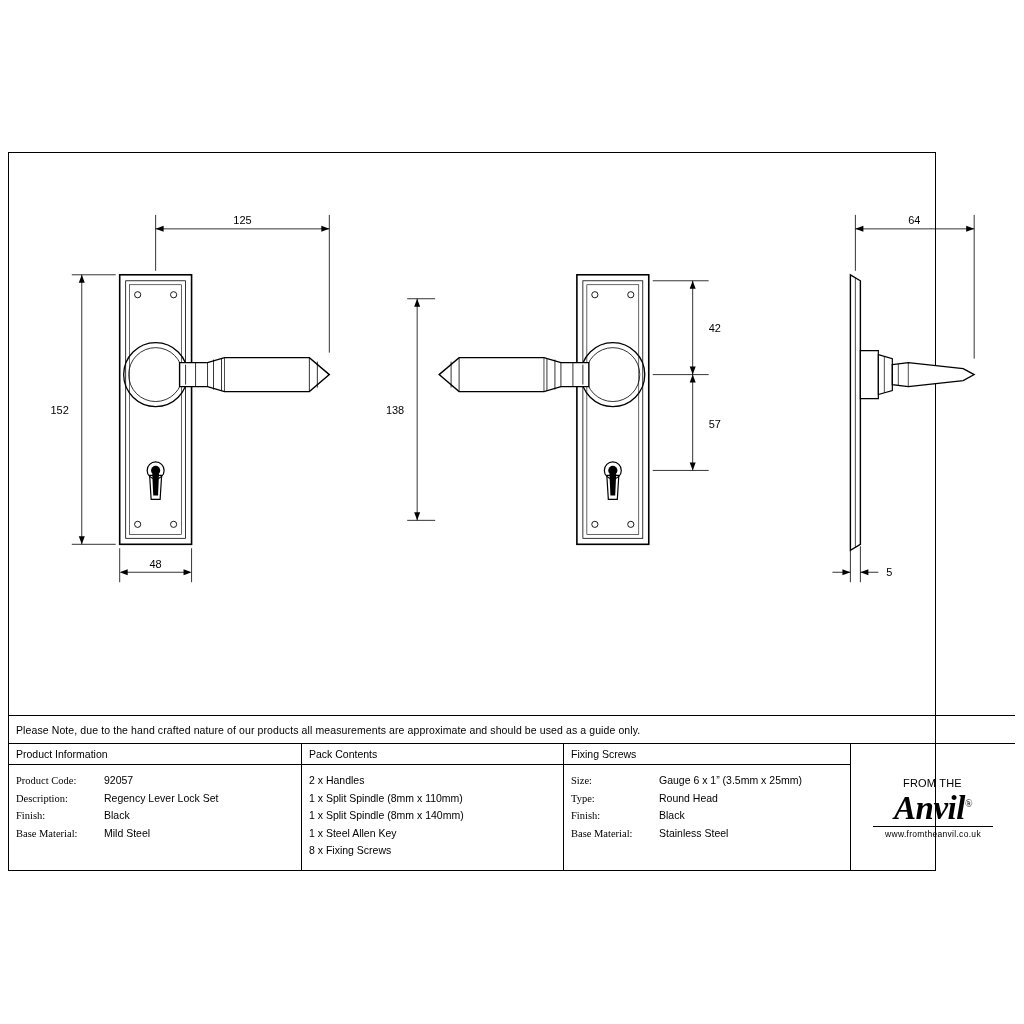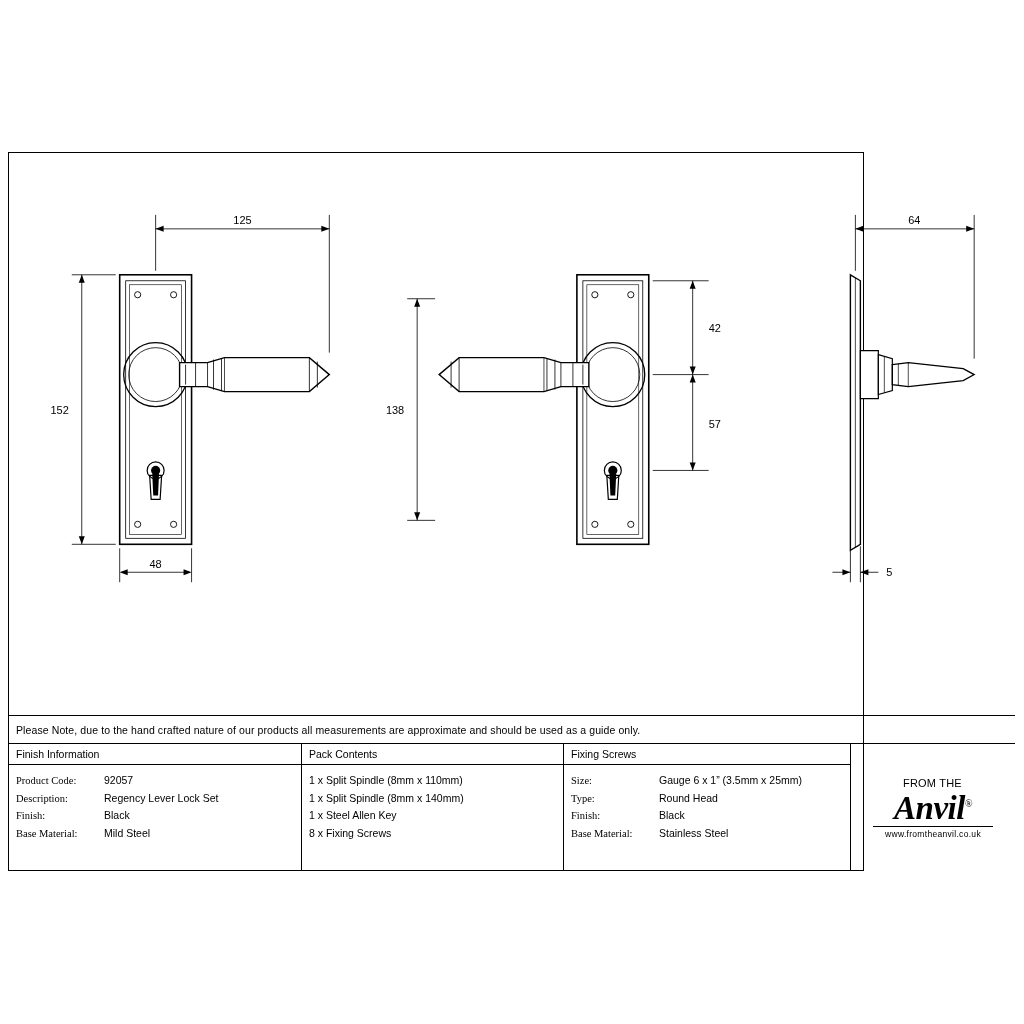--- a/index.html
+++ b/index.html
@@ -12,21 +12,21 @@
     height: 1024px;
     font-family: "Liberation Sans", sans-serif;
     color: #000000;
     position: relative;
     overflow: hidden;
   }
   #sheet {
     position: absolute;
     left: 8px;
     top: 152px;
-    width: 856px;
+    width: 928px;
     height: 719px;
     border: 1px solid #000;
     box-sizing: border-box;
   }
   #drawing-area {
     position: absolute;
     left: 0; top: 0;
     width: 1006px;
     height: 563px;
     box-sizing: border-box;
@@ -288,21 +288,21 @@
     </svg>
   </div>
 
   <div class="note-row">
     <span class="note-text">Please Note, due to the hand crafted nature of our products all measurements are approximate and should be used as a guide only.</span>
   </div>
 
   <div class="info-row">
 
     <div class="col col-product">
-      <div class="col-head">Finish Information</div>
+      <div class="col-head">Product Information</div>
       <div class="col-body">
         <div class="kv">
           <span class="k">Product Code:</span>
           <span class="v">92057</span>
         </div>
         <div class="kv">
           <span class="k">Description:</span>
           <span class="v">Regency Lever Lock Set</span>
         </div>
         <div class="kv">
@@ -312,20 +312,21 @@
         <div class="kv">
           <span class="k">Base Material:</span>
           <span class="v">Mild Steel</span>
         </div>
       </div>
     </div>
 
     <div class="col col-pack">
       <div class="col-head">Pack Contents</div>
       <div class="col-body">
+        <div class="plain-line">2 x Handles</div>
         <div class="plain-line">1 x Split Spindle (8mm x 110mm)</div>
         <div class="plain-line">1 x Split Spindle (8mm x 140mm)</div>
         <div class="plain-line">1 x Steel Allen Key</div>
         <div class="plain-line">8 x Fixing Screws</div>
       </div>
     </div>
 
     <div class="col col-screws">
       <div class="col-head">Fixing Screws</div>
       <div class="col-body">

